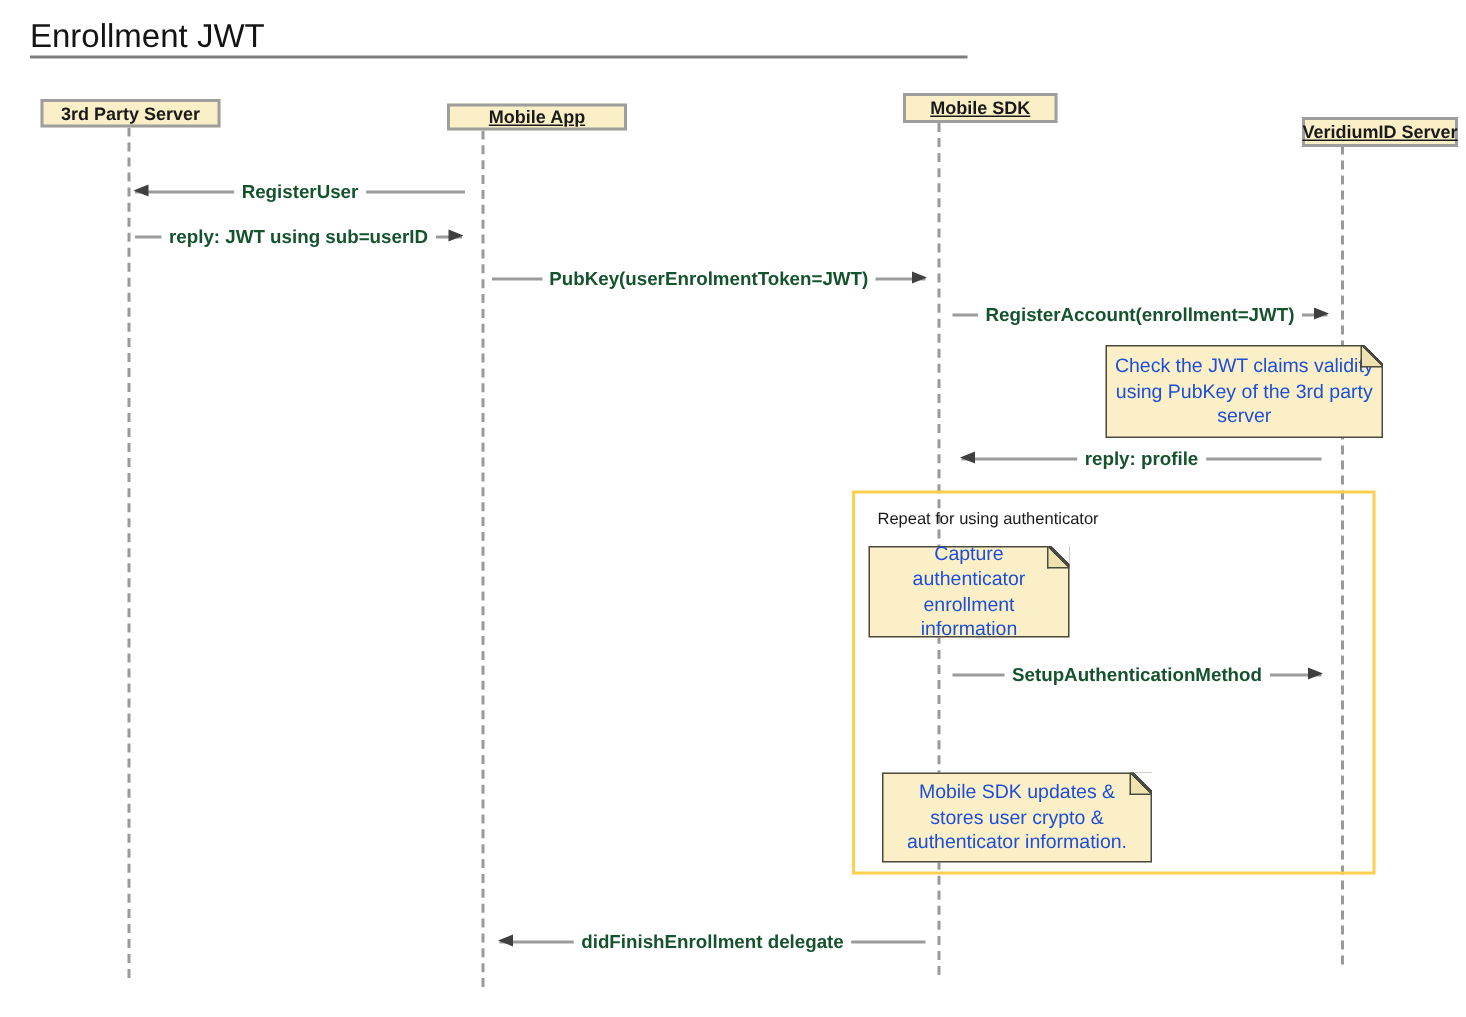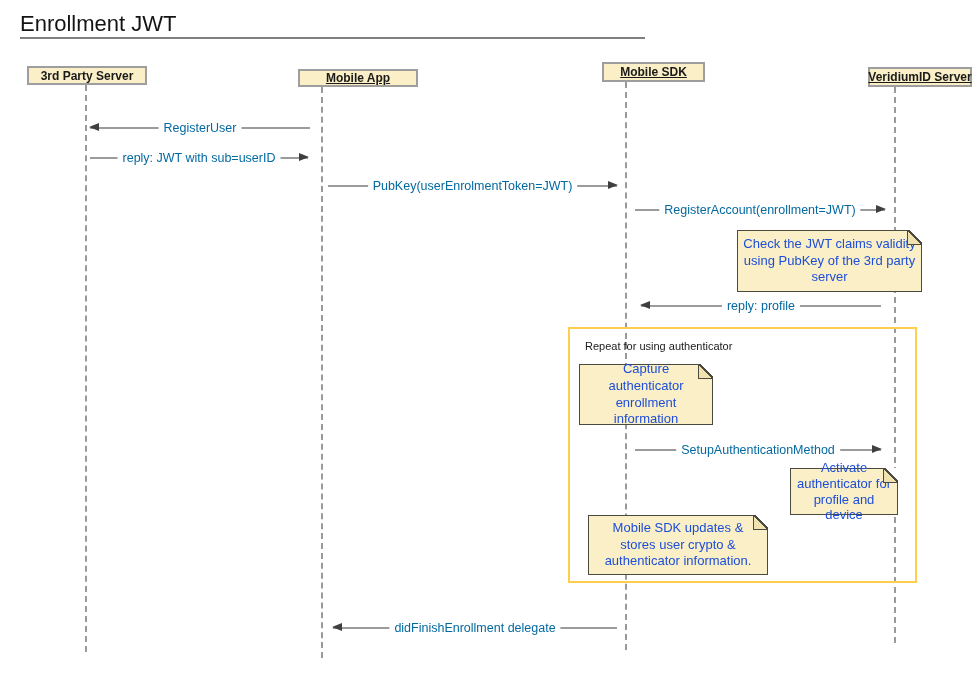--- a/index.html
+++ b/index.html
@@ -26,21 +26,21 @@
   }
   .frame-label { position:absolute; left:15px; top:11px; font-size:11px; color:#1a1a1a; white-space:nowrap; }
 
   .msg { position:absolute; z-index:3; height:0; }
   .msg-line { position:absolute; left:0; right:0; top:-1px; height:1.5px; background:#9b9b9b; }
   .arr { position:absolute; width:0; height:0; top:-5.5px; }
   .arr-right { right:-1px; border-top:4.5px solid transparent; border-bottom:4.5px solid transparent; border-left:10px solid #3f3f3f; }
   .arr-left  { left:-1px;  border-top:4.5px solid transparent; border-bottom:4.5px solid transparent; border-right:10px solid #3f3f3f; }
   .msg-label {
     position:absolute; left:50%; top:0; transform:translate(-50%,-50%);
-    background:#ffffff; padding:0 5px; font-size:12.5px; white-space:nowrap; color:#0369a1;
+    background:#ffffff; padding:0 5px; font-size:12.5px; white-space:nowrap; color:#14532d;font-weight:bold;
   }
 
   .note {
     position:absolute; z-index:4; box-sizing:border-box;
     background:#faefc7; border:1px solid #4a4a40;
     display:flex; align-items:center; justify-content:flex-end;
     text-align:center; font-size:13px; line-height:1.28; color:#1d4ed8;
     padding:2px 5px;
   }
   .fold {
@@ -64,38 +64,38 @@
 
   <div class="head" style="left:27px;  top:66px; width:120px; height:19px;">
       <span>3rd Party Server</span>
     </div>
   <div class="head u" style="left:263px; top:69px; width:120px; height:18px;">
       <span>Mobile App</span>
     </div>
   <div class="head u" style="left:567px; top:62px; width:103px; height:20px;">
       <span>Mobile SDK</span>
     </div>
-  <div class="head u" style="left:833px; top:67px; width:104px; height:20px;justify-content:center;">
+  <div class="head u" style="left:833px; top:78px; width:104px; height:20px;justify-content:center;">
       <span>VeridiumID Server</span>
     </div>
 
   <div class="frame" style="left:568px; top:327px; width:349px; height:256px;">
     <div class="frame-label">Repeat for using authenticator</div>
   </div>
 
   <div class="msg" style="left:90px; top:128px; width:220px;">
     <div class="msg-line"></div>
     <span class="arr arr-left"></span>
     <span class="msg-label">RegisterUser</span>
   </div>
 
   <div class="msg" style="left:90px; top:158px; width:218px;">
     <div class="msg-line"></div>
     <span class="arr arr-right"></span>
-    <span class="msg-label">reply: JWT with sub=userID</span>
+    <span class="msg-label">reply: JWT using sub=userID</span>
   </div>
 
   <div class="msg" style="left:328px; top:186px; width:289px;">
     <div class="msg-line"></div>
     <span class="arr arr-right"></span>
     <span class="msg-label">PubKey(userEnrolmentToken=JWT)</span>
   </div>
 
   <div class="msg" style="left:635px; top:210px; width:250px;">
     <div class="msg-line"></div>
@@ -124,23 +124,19 @@
   <div class="note" style="left:737px; top:230px; width:185px; height:62px;">
     <span class="fold"></span>
     <span>Check the JWT claims validity using PubKey of the 3rd party server</span>
   </div>
 
   <div class="note" style="left:579px; top:364px; width:134px; height:61px;">
     <span class="fold"></span>
     <span>Capture authenticator enrollment information</span>
   </div>
 
-  <div class="note" style="left:790px; top:468px; width:108px; height:47px; line-height:1.2; padding:1px 3px;">
-    <span class="fold"></span>
-    <span>Activate authenticator for profile and device</span>
-  </div>
 
   <div class="note" style="left:588px; top:515px; width:180px; height:60px;">
     <span class="fold"></span>
     <span>Mobile SDK updates &amp; stores user crypto &amp; authenticator information.</span>
   </div>
 
 </div>
 
 </body></html>

